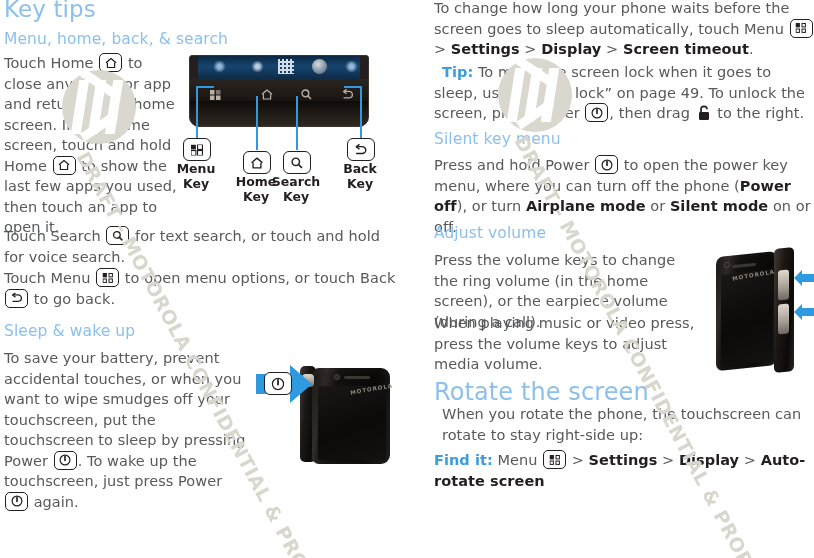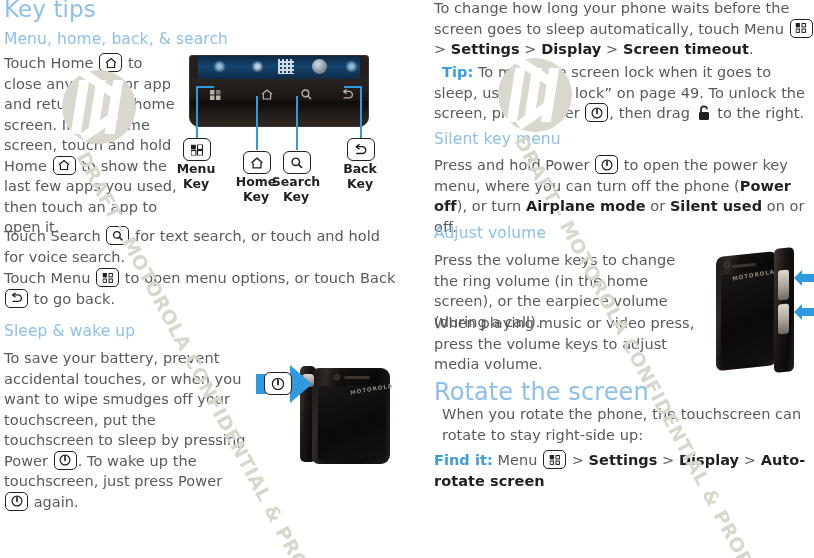--- a/index.html
+++ b/index.html
@@ -322,21 +322,21 @@
           </svg></span>, then drag <span class="lockglyph"><svg width="14" height="16" viewBox="0 0 14 16">
             <path d="M4 7 V4.3 A3 3 0 0 1 10 4.3" fill="none" stroke="#231f20" stroke-width="1.7"></path>
             <rect x="2" y="7" width="10" height="8" rx="1.2" fill="#231f20"></rect>
           </svg></span> to the right.</p>
 
     <h2 class="sub" style="left:0px;top:130px;">Silent key menu</h2>
 
     <p class="body" style="left:0px;top:155px;width:380px;" id="rp3">Press and hold Power <span class="chip"><svg width="12" height="12" viewBox="0 0 13 13">
             <circle cx="6.5" cy="6.5" r="5.3" fill="none" stroke="#231f20" stroke-width="1.3"></circle>
             <line x1="6.5" y1="2.6" x2="6.5" y2="7" stroke="#231f20" stroke-width="1.8" stroke-linecap="round"></line>
-          </svg></span> to open the power key menu, where you can turn off the phone (<b>Power off</b>), or turn <b>Airplane mode</b> or <b>Silent used</b> on or off.</p>
+          </svg></span> to open the power key menu, where you can turn off the phone (<b>Power off</b>), or turn <b>Airplane mode</b> or <b>Silent mode</b> on or off.</p>
 
     <h2 class="sub" style="left:0px;top:224px;">Adjust volume</h2>
 
     <p class="body" style="left:0px;top:250px;width:268px;">Press the volume keys to change the ring volume (in the home screen), or the earpiece volume (during a call).</p>
 
     <p class="body" style="left:0px;top:313px;width:268px;">When playing music or video press, press the volume keys to adjust media volume.</p>
 
     <div class="dev" style="left:278px;top:14px;width:110px;height:124px;position:absolute;top:248px;">
       <div class="body" style="left:4px;top:6px;width:62px;height:114px;transform:skewY(-6deg);"></div>
       <div class="screen" style="left:9px;top:24px;width:52px;height:92px;transform:skewY(-6deg);"></div>

